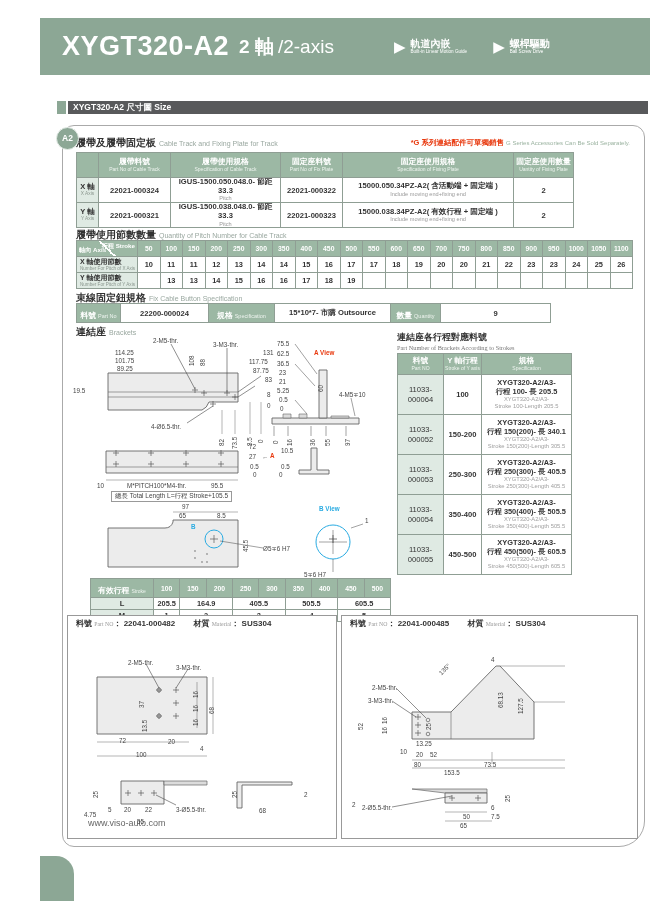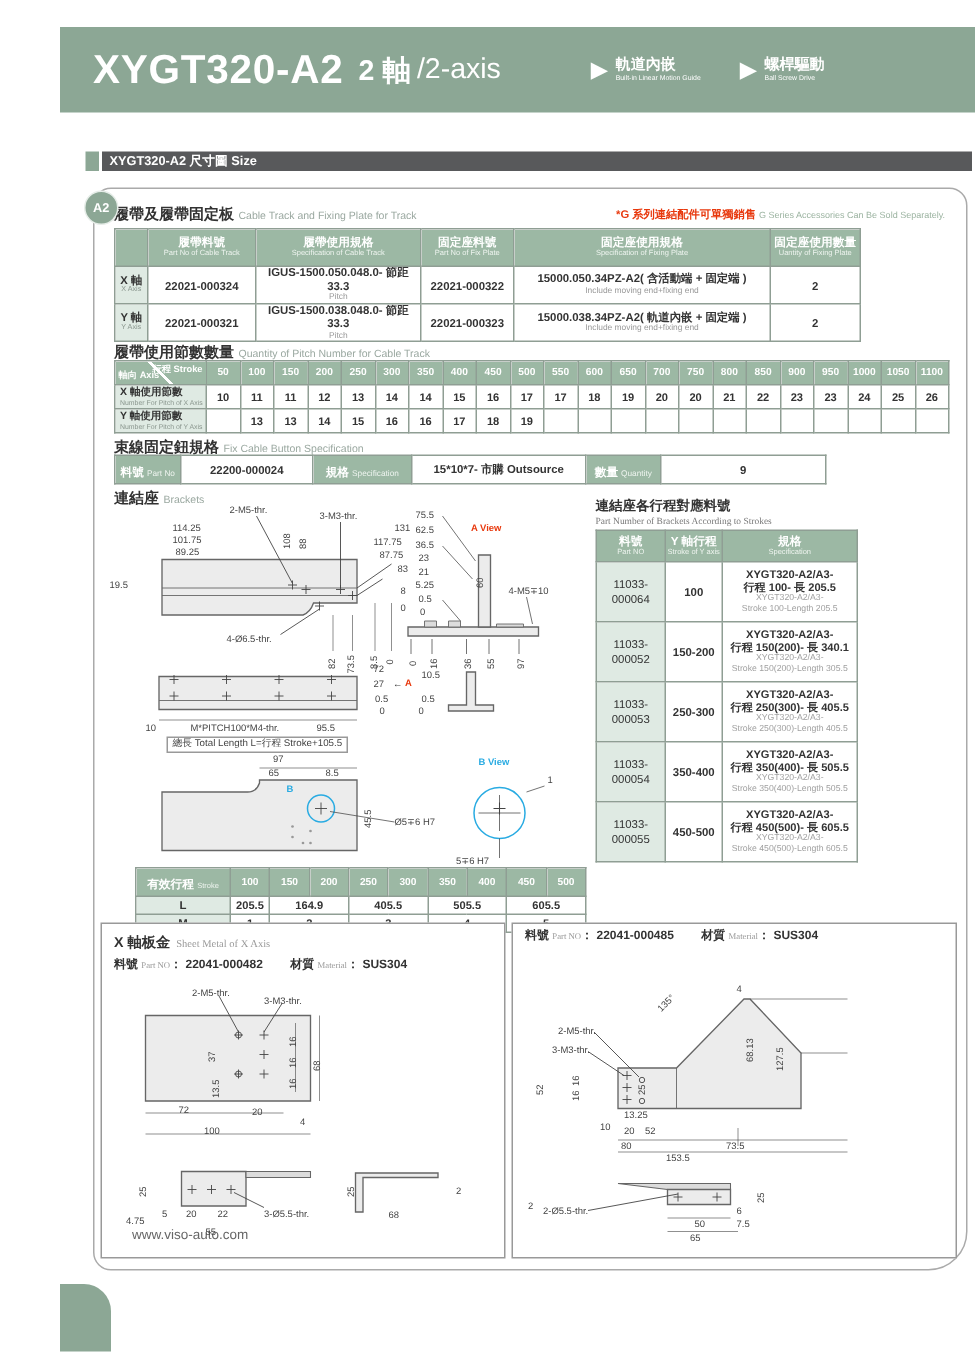--- a/index.html
+++ b/index.html
@@ -171,21 +171,21 @@
             <div class="zh">Y 軸</div>
             <div class="en">Y Axis</div>
           </td>
           <td class="pnum">22021-000321</td>
           <td>
             <div class="cellmain">IGUS-1500.038.048.0- 節距 33.3</div>
             <div class="cellsub">Pitch</div>
           </td>
           <td class="pnum">22021-000323</td>
           <td>
-            <div class="cellmain">15000.038.34PZ-A2( 軌道內嵌 + 固定端 )</div>
+            <div class="cellmain">15000.038.34PZ-A2( 有效行程 + 固定端 )</div>
             <div class="cellsub">Include moving end+fixing end</div>
           </td>
           <td class="pnum">2</td>
         </tr>
       </tbody>
   </table>
 
   <div class="abs sec-title" style="left:13px;top:102px">
     <span>履帶使用節數數量</span><span class="en">Quantity of Pitch Number for Cable Track</span>
   </div>
@@ -553,23 +553,20 @@
               <div class="spec-zh">行程 450(500)- 長 605.5</div>
               <div class="spec-en">XYGT320-A2/A3-</div>
               <div class="spec-en">Stroke 450(500)-Length 605.5</div>
             </td>
           </tr>
         </tbody>
     </table>
   </div>
 
   <div class="abs sheet-box" style="left:4px;top:489px;width:270px;height:224px">
-    <div class="sh-title" style="margin:6px 0 0 8px">
-      <span>X 軸板金</span><span class="en">Sheet Metal of X Axis</span>
-    </div>
     <div class="sh-part" style="margin:2px 0 0 8px">
       <span>料號</span>
       <span class="en">Part NO</span>：
       <span>22041-000482</span>　　
       <span>材質</span>
       <span class="en">Material</span>：
       <span>SUS304</span>
     </div>
     <div class="canvas" style="left:8px;top:36px;width:254px;height:182px">
       <svg width="254" height="182" viewBox="0 0 254 182">

